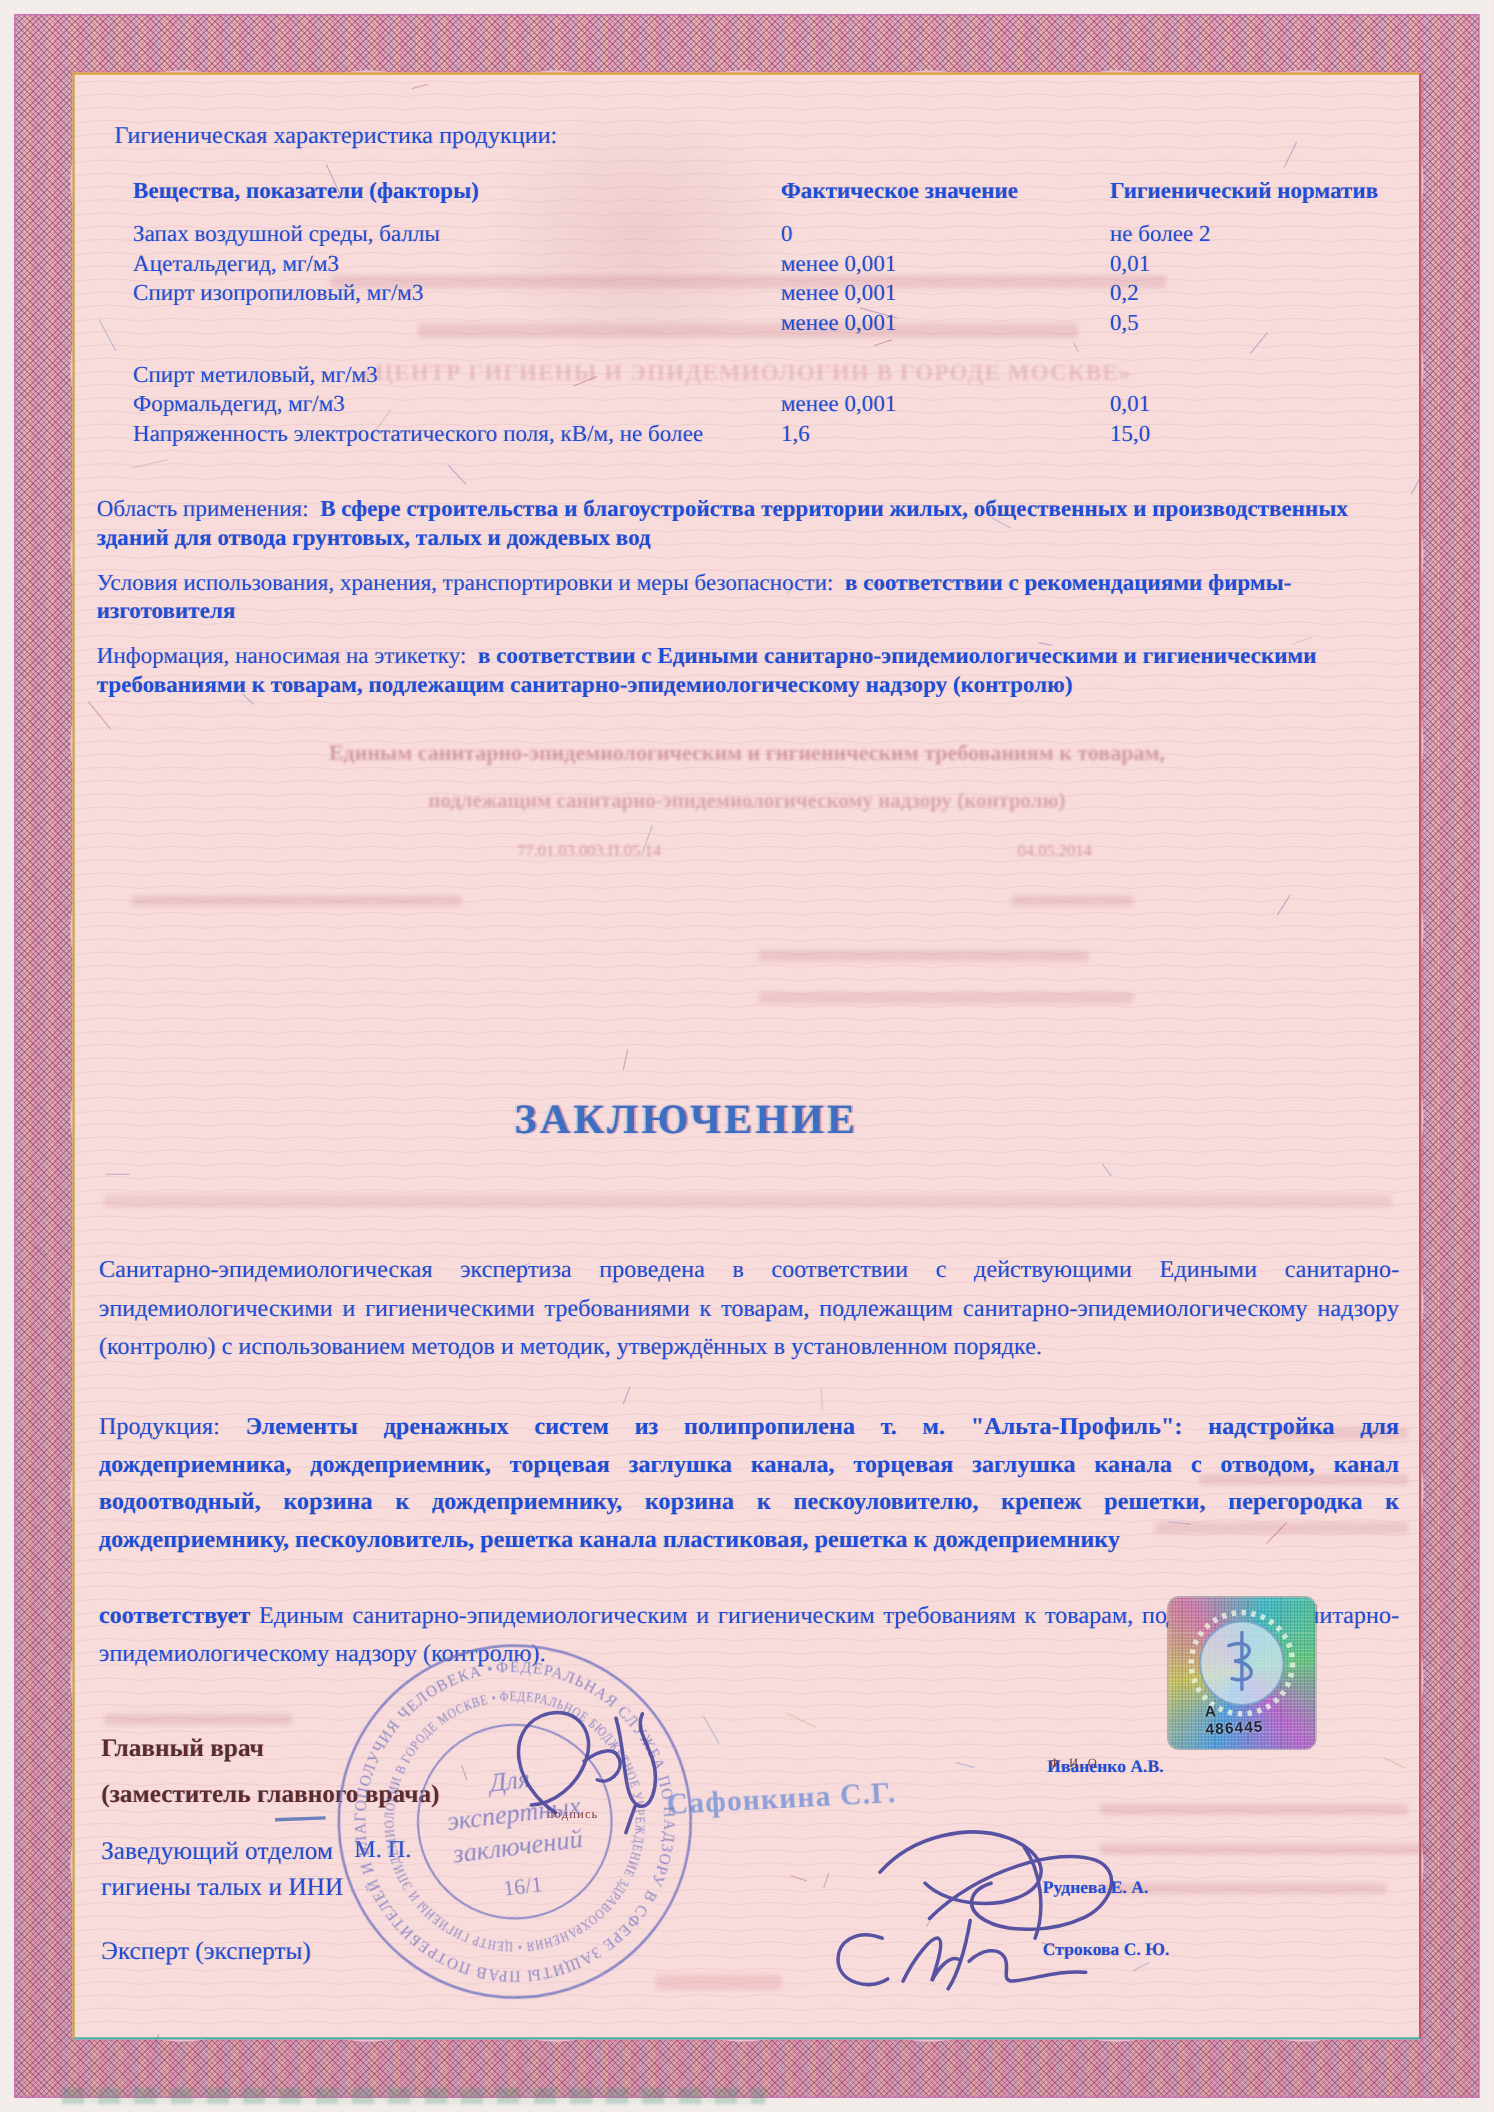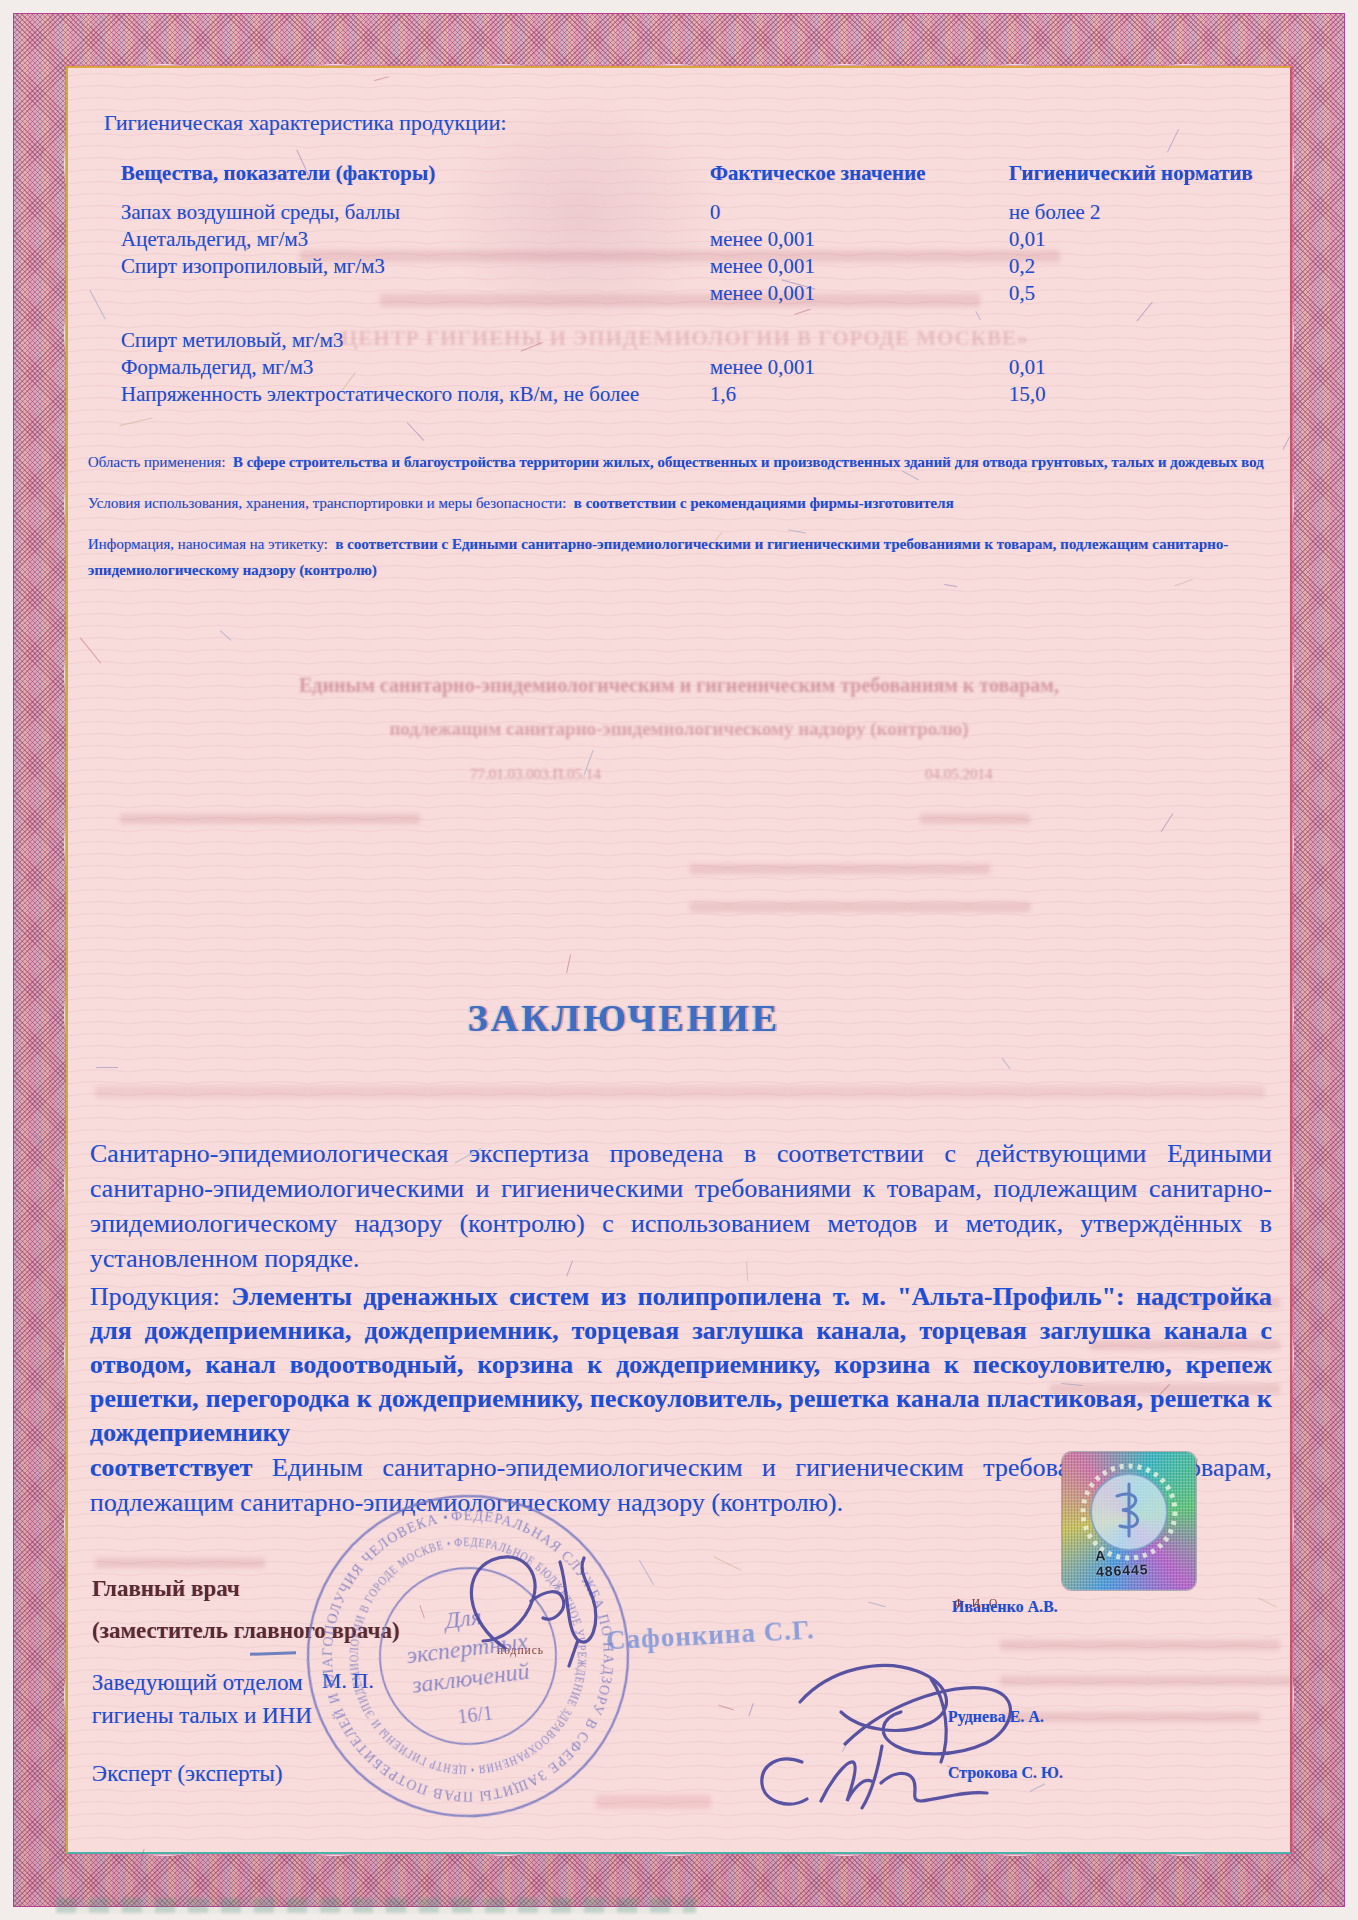--- a/index.html
+++ b/index.html
@@ -40,26 +40,26 @@
   .page-inner{position:absolute;inset:66px;background:#f8dbdb;
     border-top:2px solid #d8a83c;border-left:2px solid #c4ae42;
     border-right:2px solid #c05868;border-bottom:2px solid #4ab4ac;
     box-shadow:0 0 0 1px rgba(220,90,140,.55);}
 
   
   .hygiene-header{left:104px;top:110px;font-size:22px;}
   .table-wrap{left:121px;top:160px;right:68px;font-size:21px;}
   .trow{display:grid;grid-template-columns:589px 299px 1fr;line-height:27px;align-items:start;}
   .thead{font-weight:bold;margin-bottom:12px;}
-  .sections{left:88px;top:449px;width:1192px;font-size:15px;line-height:26px;}
+  .sections{left:88px;top:449px;width:1192px;font-size:21px;line-height:26px;}
   .section{margin-bottom:15px;}
   .title{left:0;right:0;top:996px;text-align:center;transform:translateX(-55px);
     color:#3e6dc2;font-weight:bold;font-size:38px;letter-spacing:3px;
     text-shadow:1.6px 0 rgba(200,50,80,.35), -1.6px 0 rgba(80,200,220,.3), 0 0 2px rgba(62,109,194,.35);}
-  .para{left:90px;width:1182px;font-size:26px;line-height:35px;text-align:justify;}
+  .para{left:90px;width:1182px;font-size:22px;line-height:35px;text-align:justify;}
   .p-exp{top:1136px;}
   .p-prod{top:1280px;line-height:34px;}
   .p-conf{top:1450px;line-height:35px;}
 
   .sig-label{font-size:23px;}
   .maroon{color:#5a2a31;}
   .small-cap{font-size:11.5px;letter-spacing:1px;color:#7c3a3a;}
   .name{font-size:16px;font-weight:bold;}
 
   .bleed-text{position:absolute;color:#a03c50;filter:blur(1.1px);white-space:nowrap;

